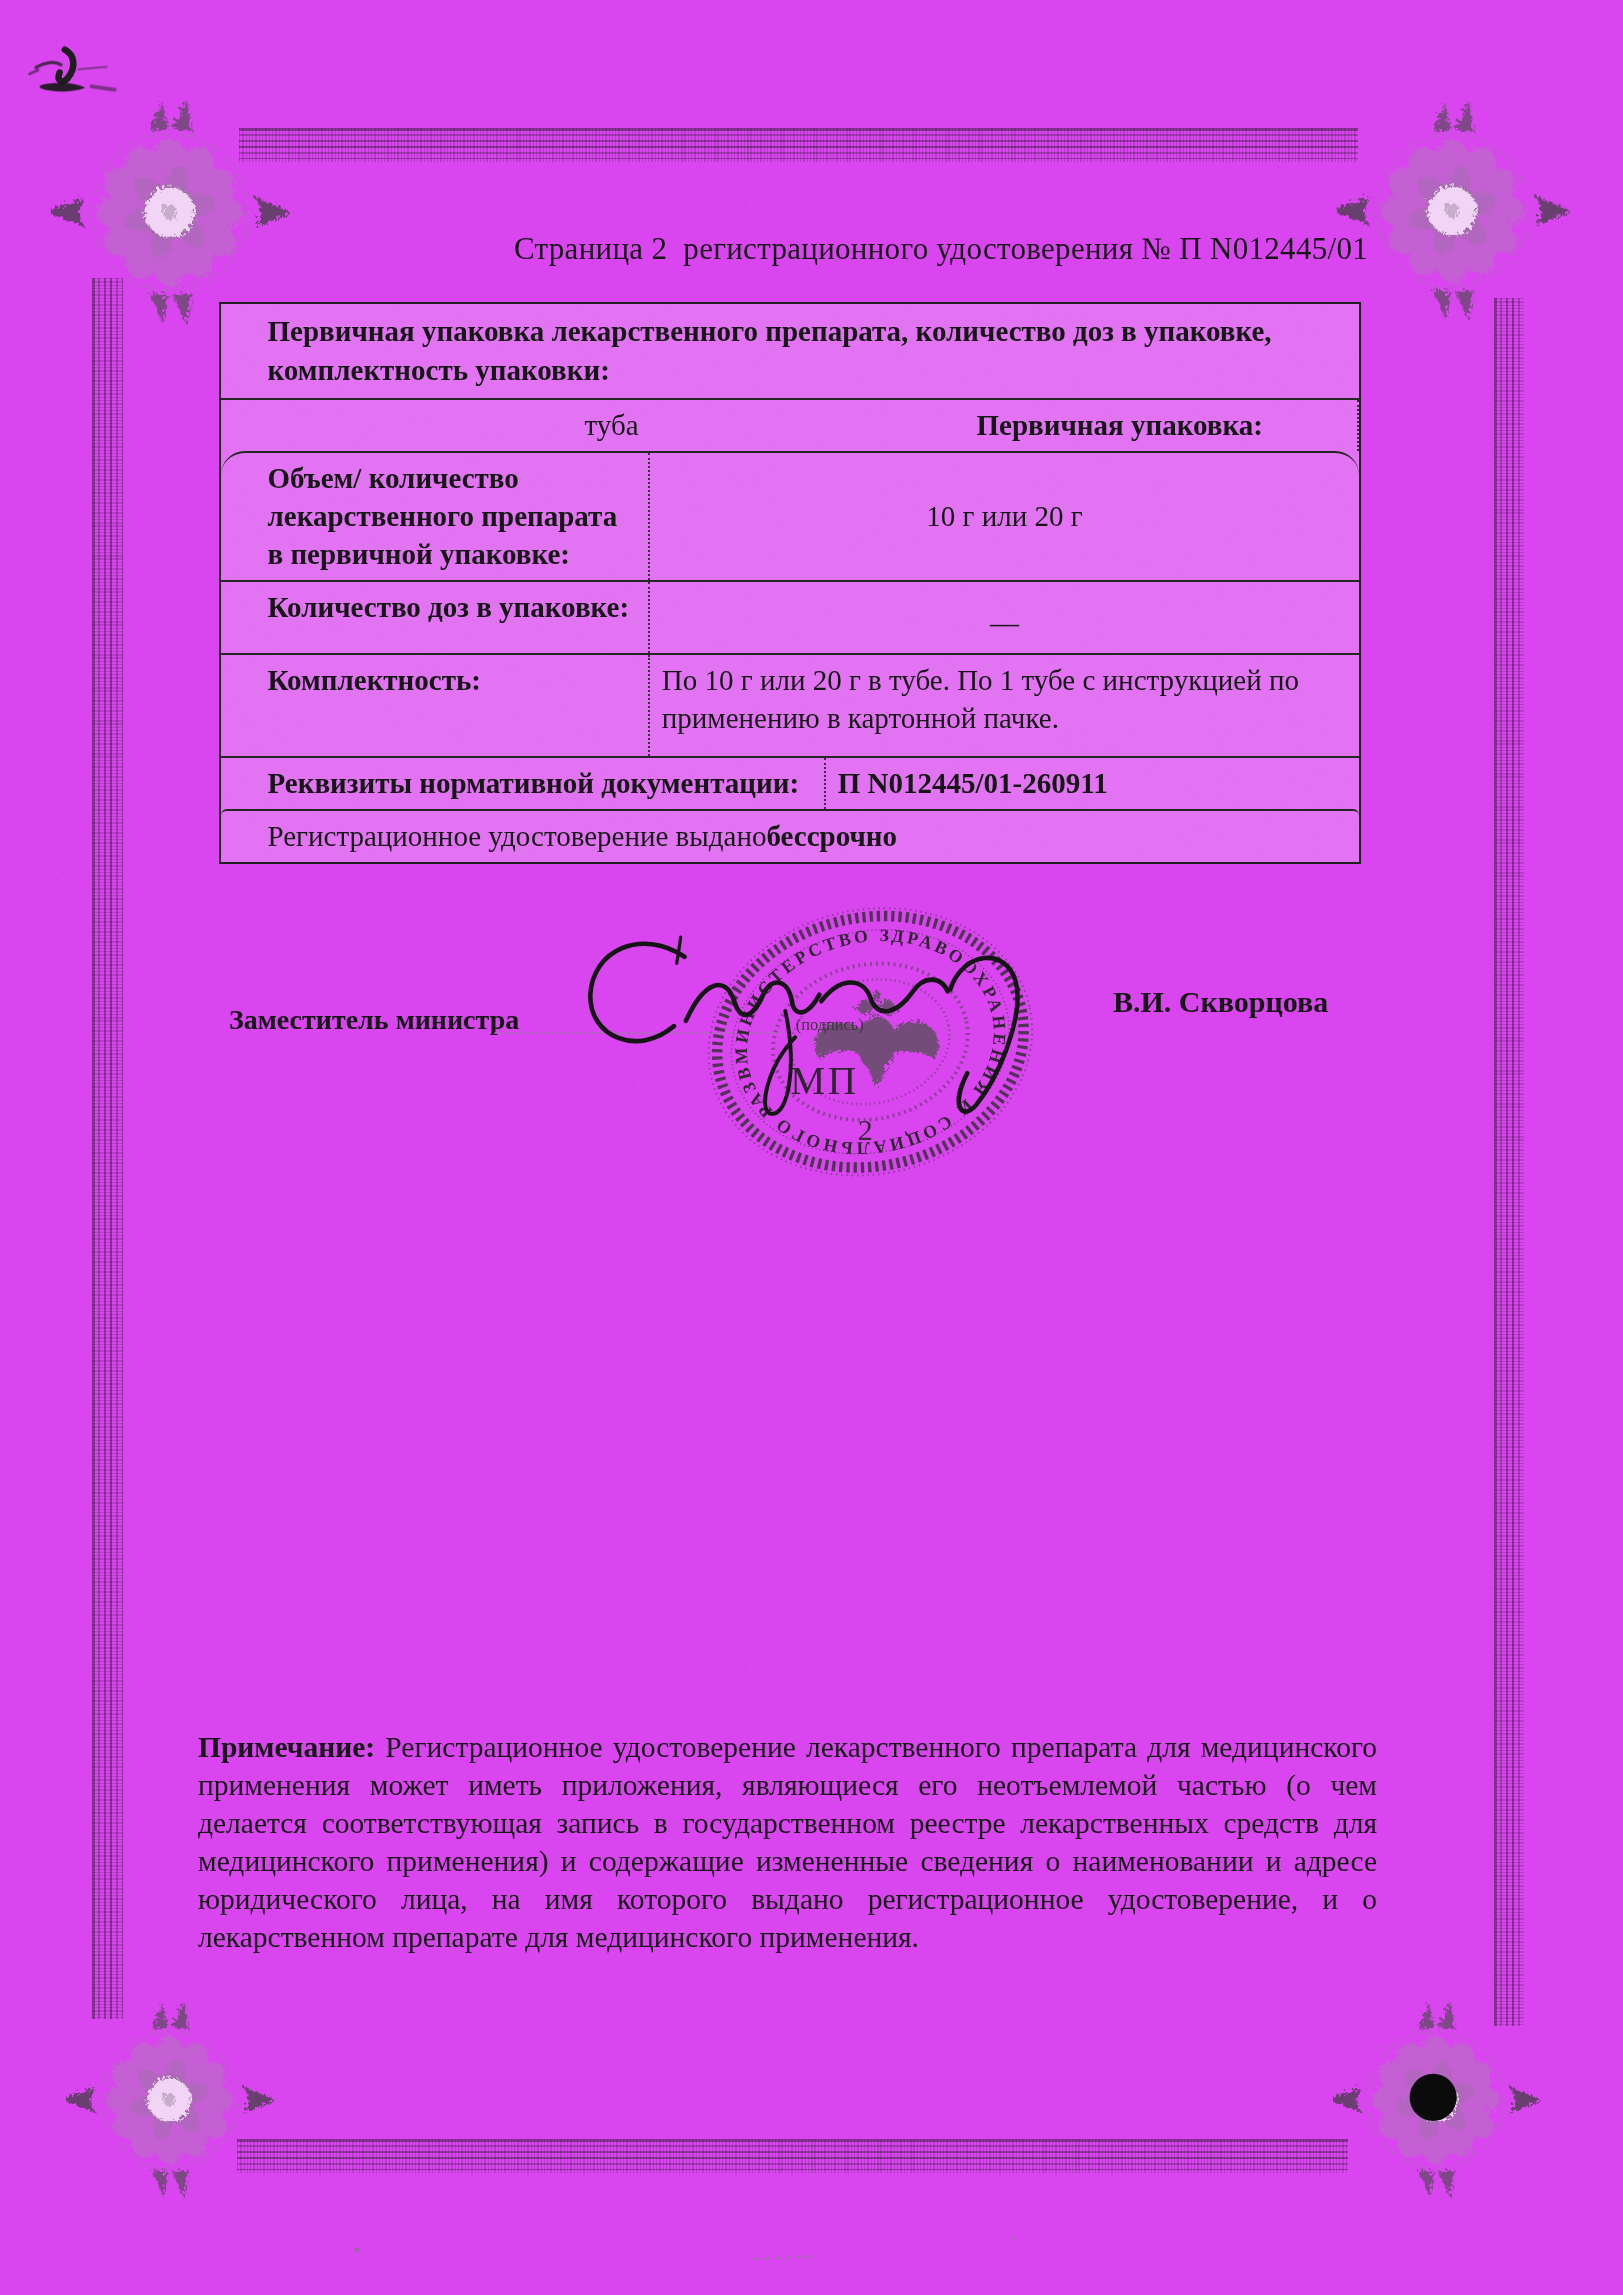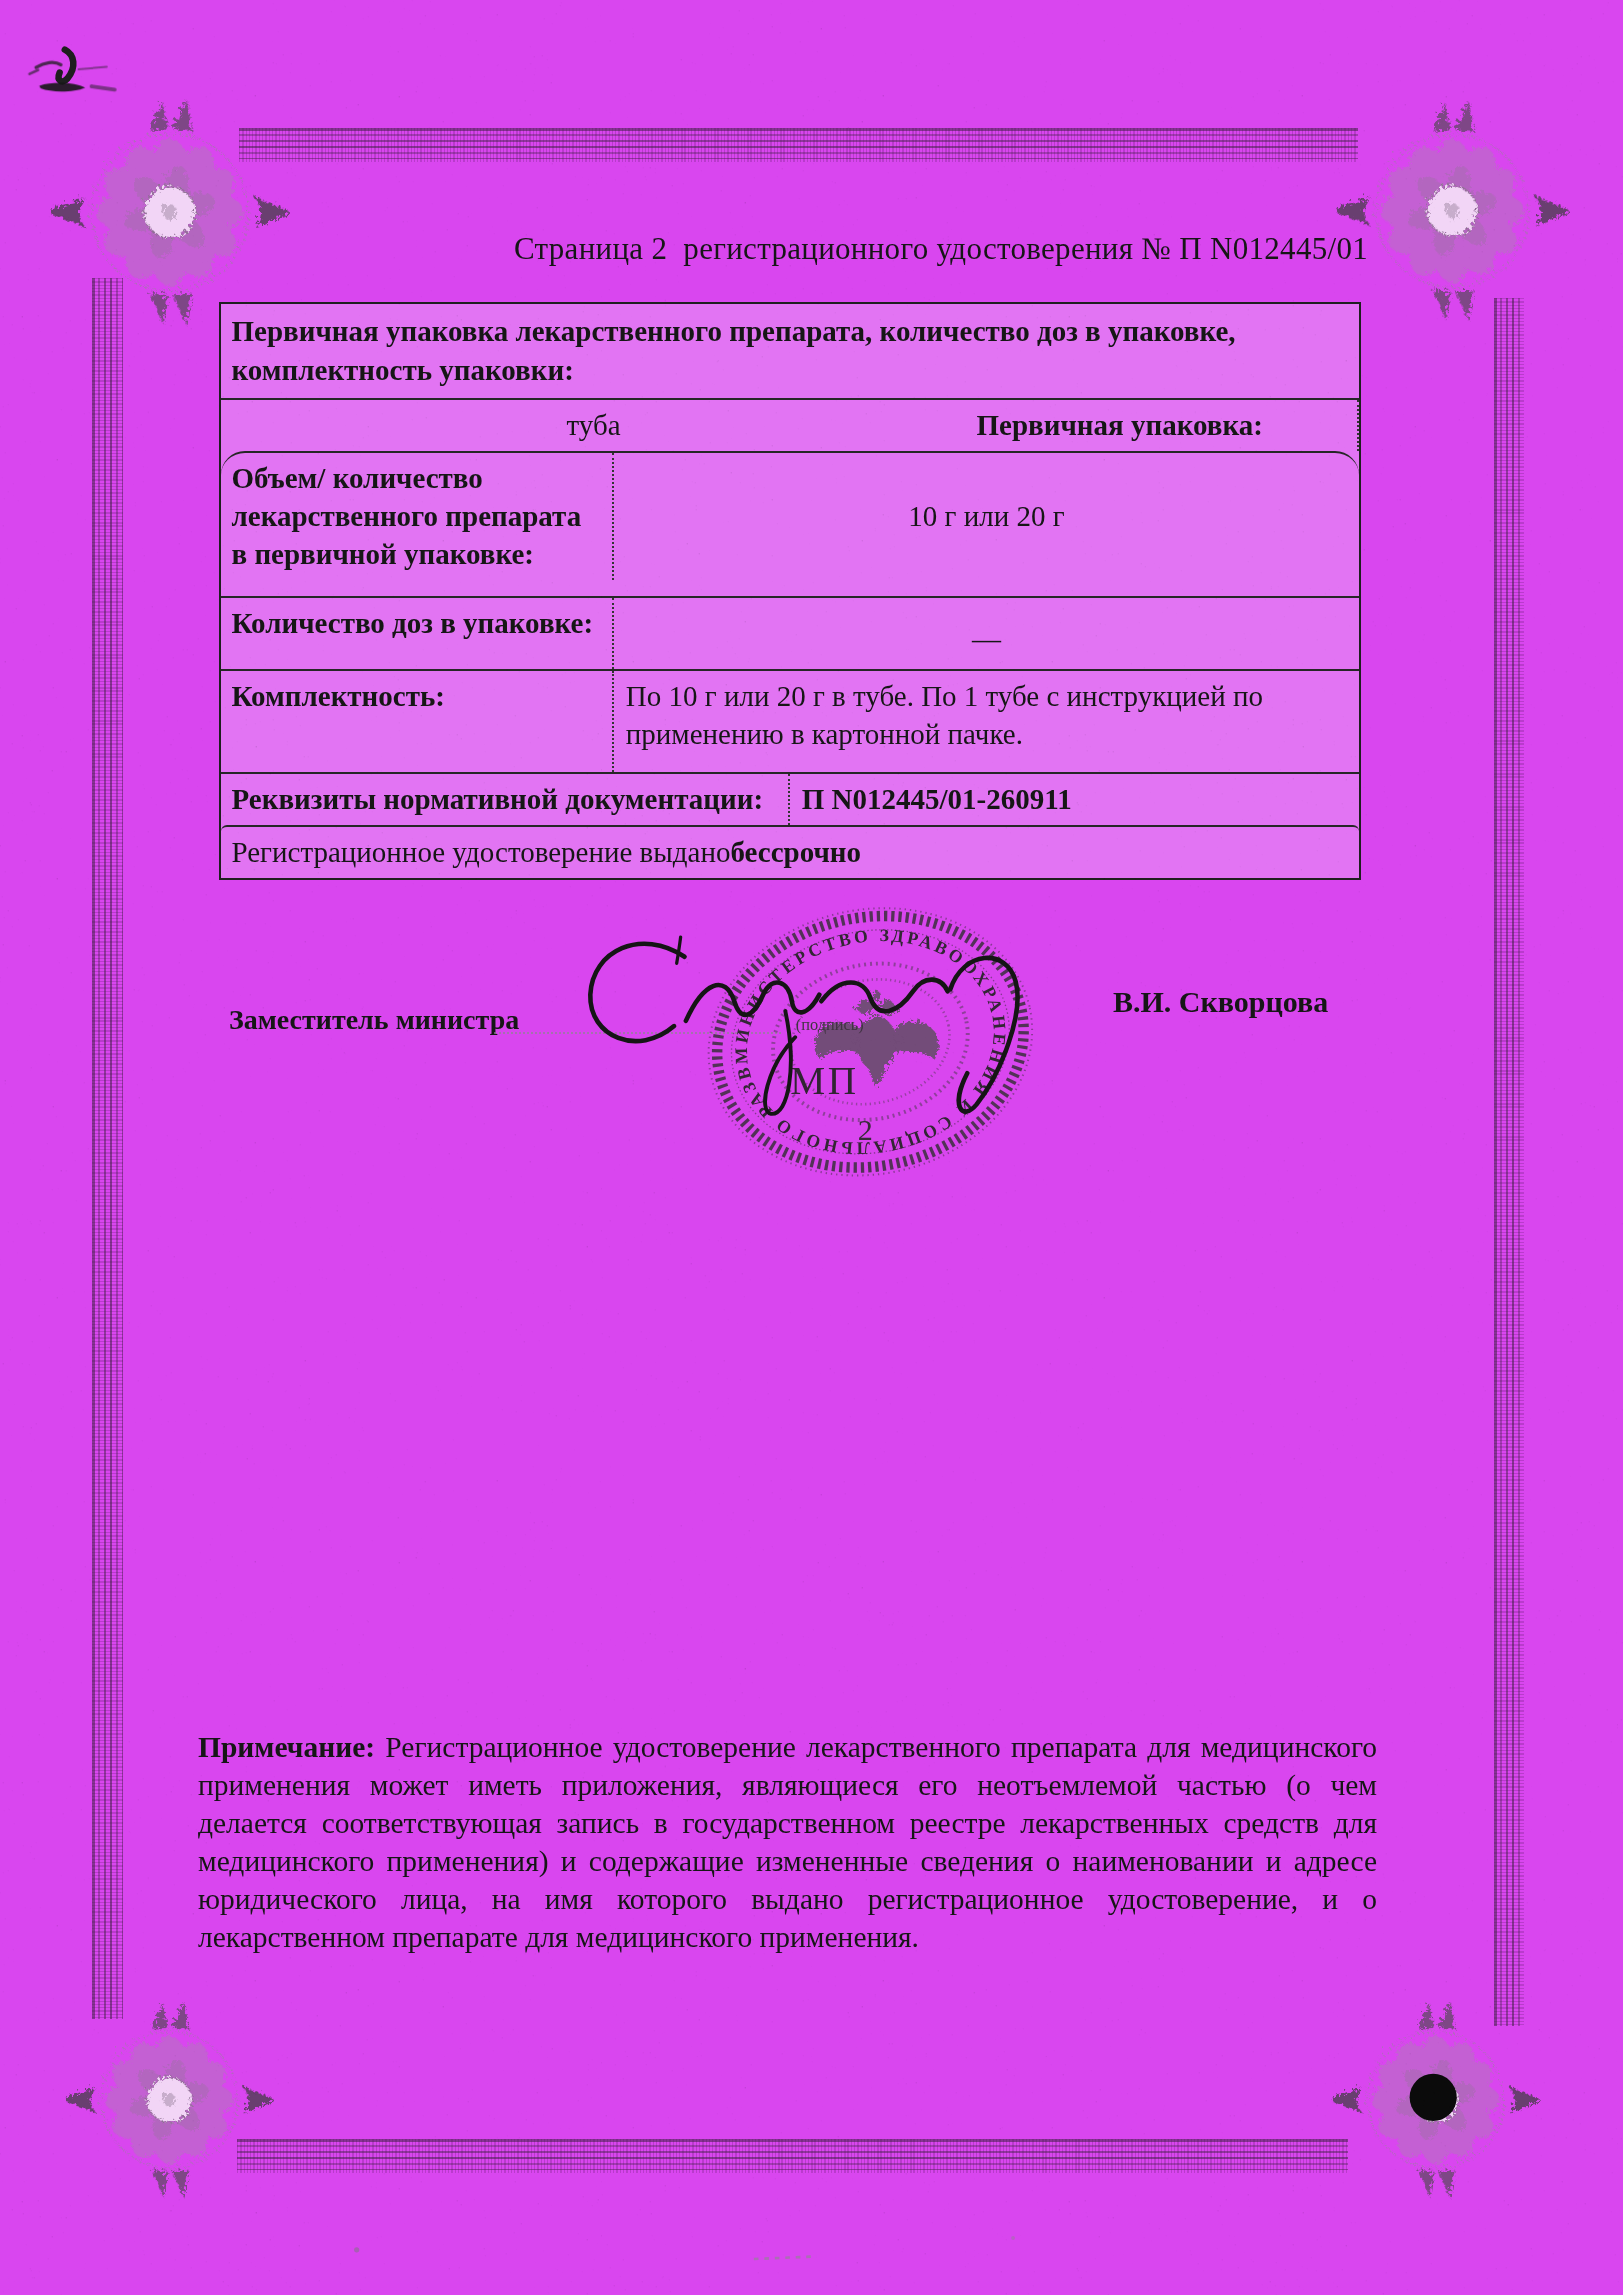--- a/index.html
+++ b/index.html
@@ -28,30 +28,30 @@
   
   .hdr{
     left:514px;top:229px;width:916px;font-size:31px;line-height:39px;
     white-space:pre;letter-spacing:0.3px;
   }
   
   .tbl{
     left:219px;top:302px;width:1142px;border:2.6px solid #1f1f1f;box-sizing:border-box;
     font-size:29px;line-height:38px;background:rgba(255,255,255,.25);
   }
-  .trow{display:flex;box-sizing:border-box;}
+  .trow{display:flex;box-sizing:border-box;padding-left:36px;}
   .trow + .trow{border-top:2px solid #262626;}
   .cell{box-sizing:border-box;}
   .lbl{font-weight:bold;padding:6.5px 10.5px;border-right:2px dotted #333;}
   .val{flex:1;padding:6.5px 11.8px;}
   .c-center{display:flex;align-items:center;justify-content:center;text-align:center;}
   .c-left{display:flex;align-items:center;}
   .c-low{display:flex;align-items:flex-end;justify-content:center;padding-bottom:10.5px;}
   .r-title{min-height:92px;padding:7.9px 10.5px;font-weight:bold;line-height:39px;}
-  .h70{min-height:46px;} .h186{min-height:122px;border-radius:24px;} .h112{min-height:73px;margin-top:16px;}
+  .h70{min-height:46px;} .h186{min-height:122px;border-radius:24px;} .h112{min-height:73px;}
   .h158{min-height:103px;} .h74{min-height:48px;} .h76{min-height:50px;border-radius:6px;}
   .w600{width:393px;} .w870{width:569px;}
   .bold{font-weight:bold;}
   
   .sig-title{left:229px;top:1004px;font-size:28px;font-weight:bold;white-space:nowrap;}
   .sig-name{left:1113px;top:985px;font-size:30px;font-weight:bold;white-space:nowrap;}
   .sig-rule{left:494px;top:1032px;width:287px;border-top:2px dotted #8a8a8a;opacity:.65;}
   
   .note{
     left:198px;top:1728px;width:1179px;font-size:29.5px;line-height:38px;

